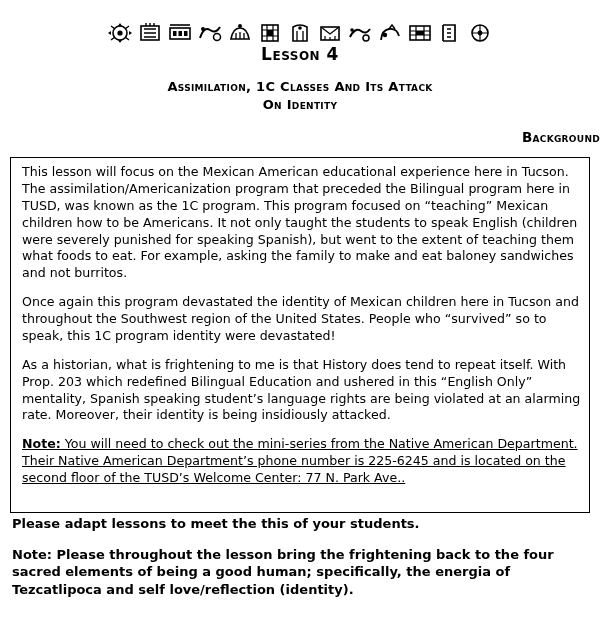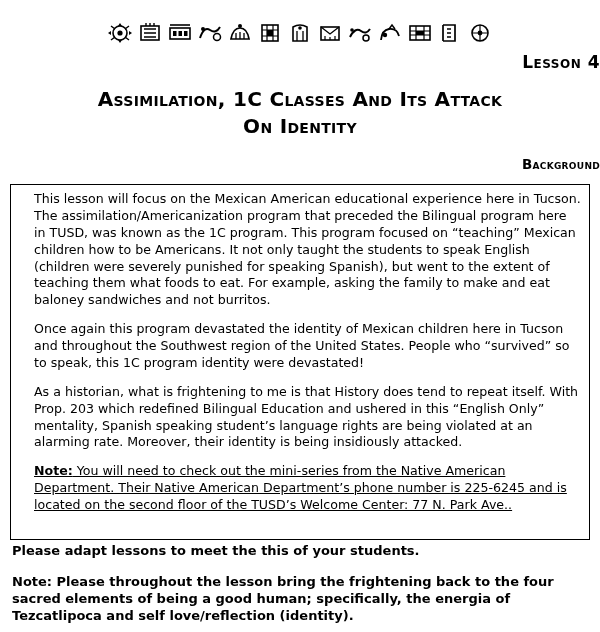--- a/index.html
+++ b/index.html
@@ -32,32 +32,31 @@
   }
   .glyph {
     width: 26px;
     height: 22px;
     position: relative;
     filter: none;
   }
   .glyph svg { display: block; }
 
   .lesson-title {
-    text-align: right;
+    text-align: center;
     font-variant: small-caps;
     font-weight: bold;
     font-size: 17px;
     letter-spacing: 0.5px;
-    margin-top: 8px;
   }
   .subtitle {
     text-align: center;
     font-variant: small-caps;
     font-weight: bold;
-    font-size: 20px;
+    font-size: 13px;
     margin-top: 14px;
     line-height: 1.35;
     letter-spacing: 0.3px;
   }
   .background-head {
     text-align: right;
     font-variant: small-caps;
     font-weight: bold;
     font-size: 13.5px;
     margin-top: 16px;
@@ -67,21 +66,21 @@
   .body-box {
     margin: 12px 10px 0 10px;
     border: 1px solid #000000;
     padding: 6px 8px 4px 8px;
     background: #ffffff;
     height: 356px;
     box-sizing: border-box;
     overflow: hidden;
   }
   .body-box p {
-    margin: 0 0 12px 15px;
+    margin: 0 0 12px 3px;
     font-size: 12.6px;
     line-height: 1.34;
     text-align: left;
   }
   .body-box p:last-child { margin-bottom: 0; text-decoration: underline; }
   .bold { font-weight: bold; }
 
   .after-box {
     margin: 2px 10px 0 12px;
   }

